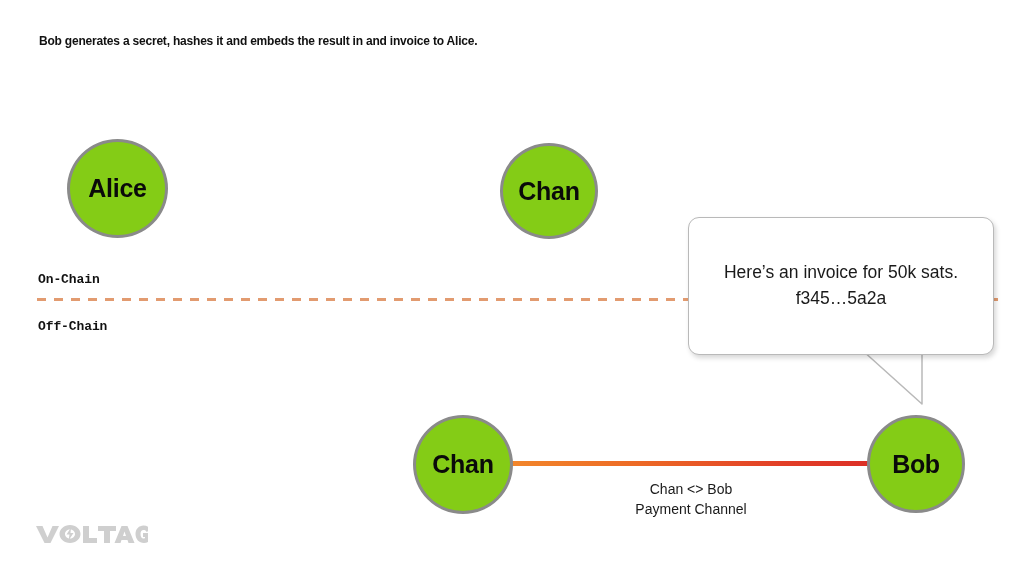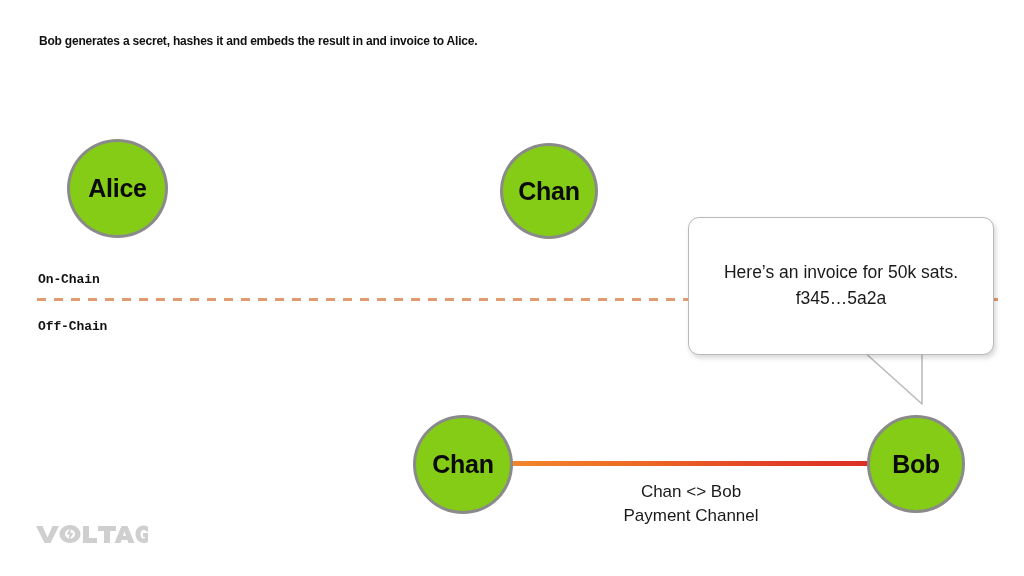--- a/index.html
+++ b/index.html
@@ -91,21 +91,21 @@
     width: 358px;
     height: 5px;
     background: linear-gradient(to right, #f2862b 0%, #ed6a25 35%, #e23f27 75%, #dc2f26 100%);
   }
   #channel-caption {
     position: absolute;
     left: 520px;
     top: 480px;
     width: 342px;
     text-align: center;
-    font-size: 17px;
+    font-size: 14px;
     color: #1a1a1a;
     line-height: 1.42;
   }
   #channel-caption span { display: block; }
 
   
   #speech-bubble {
     position: absolute;
     left: 657px;
     top: 217px;

